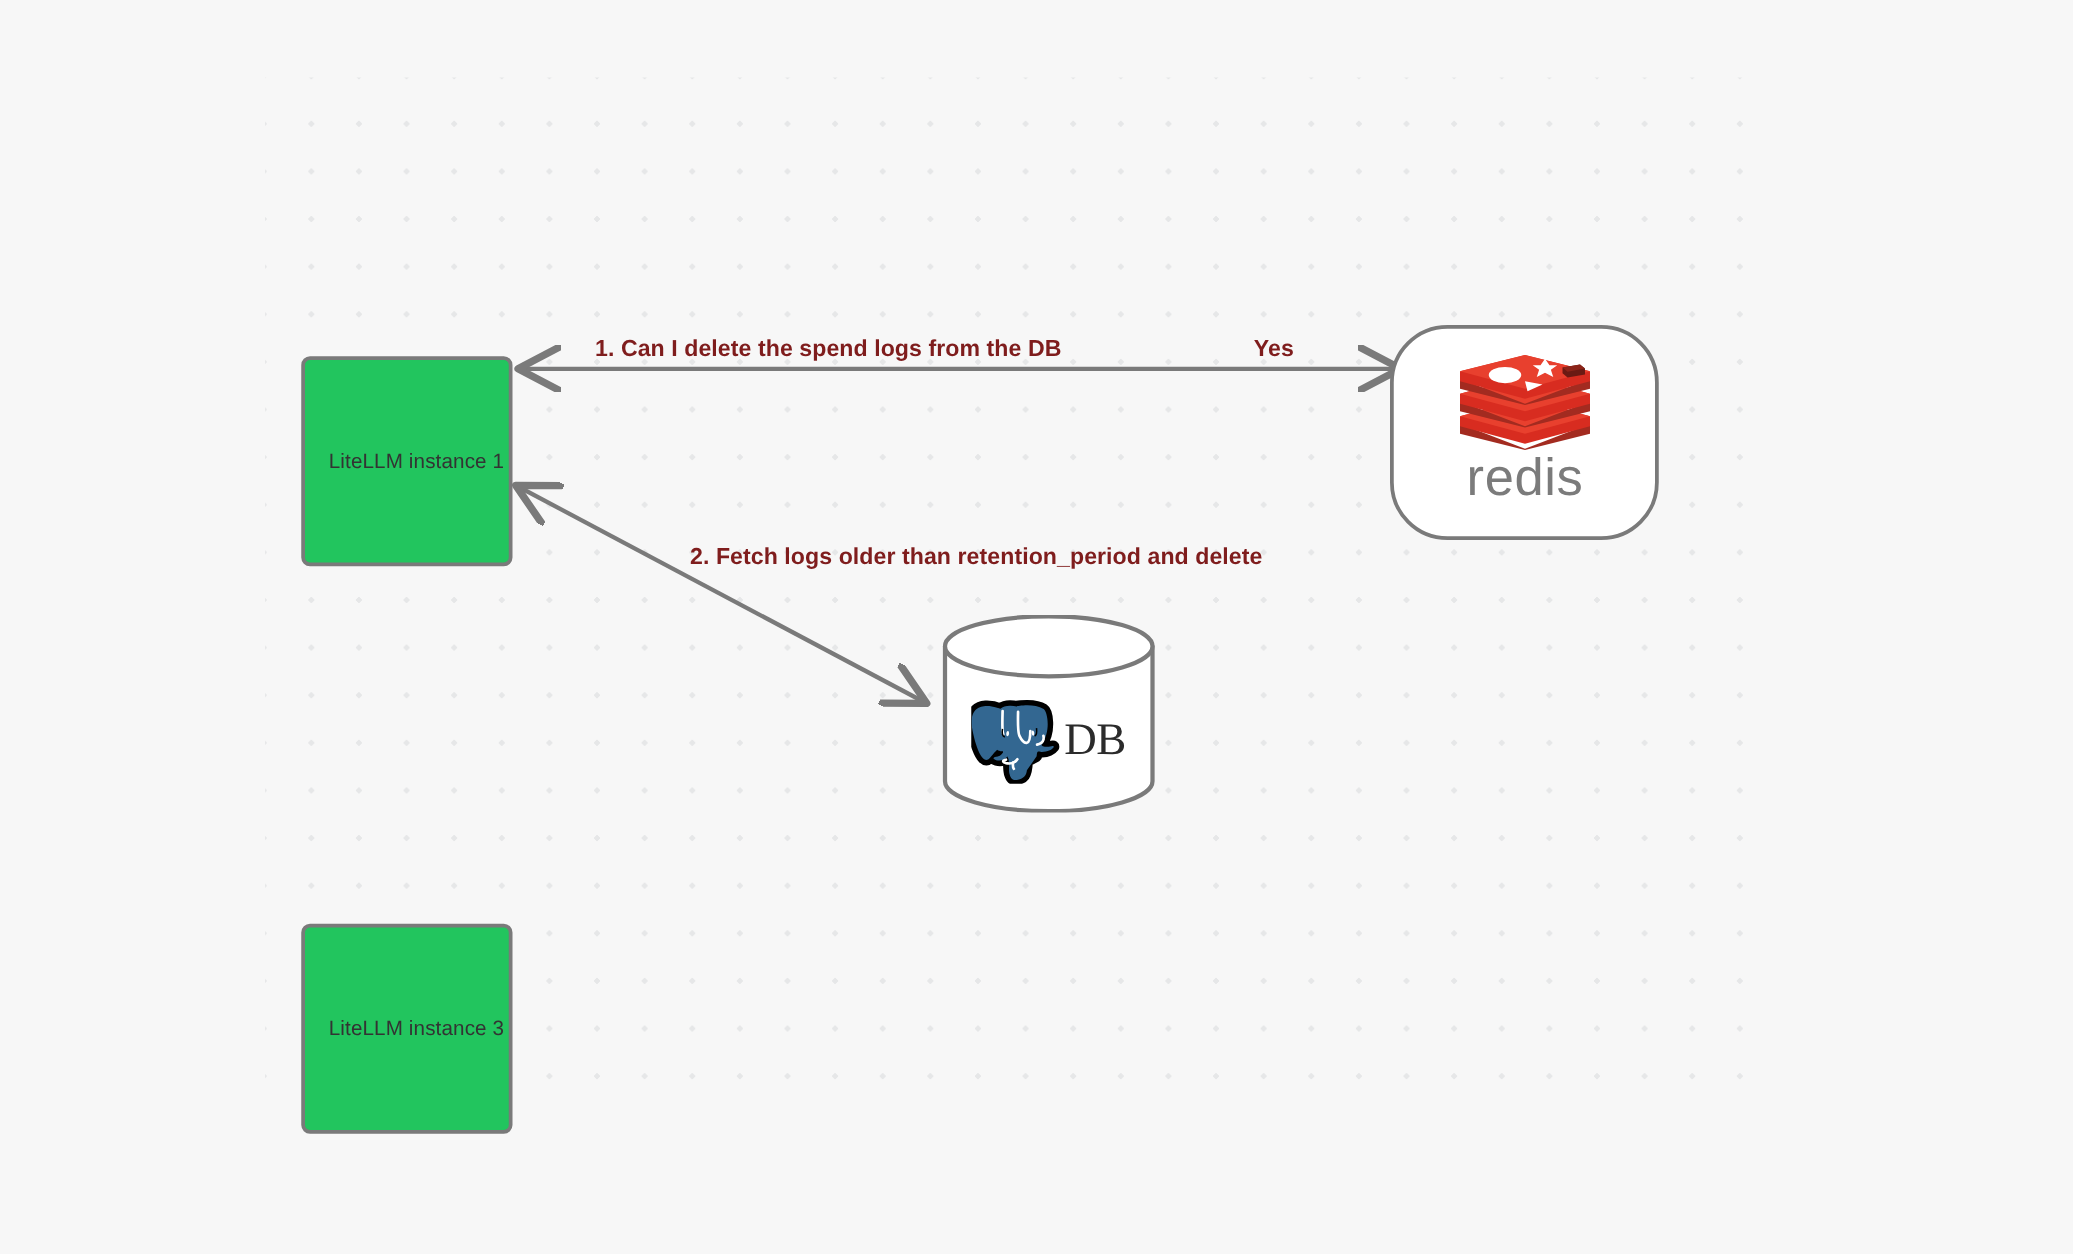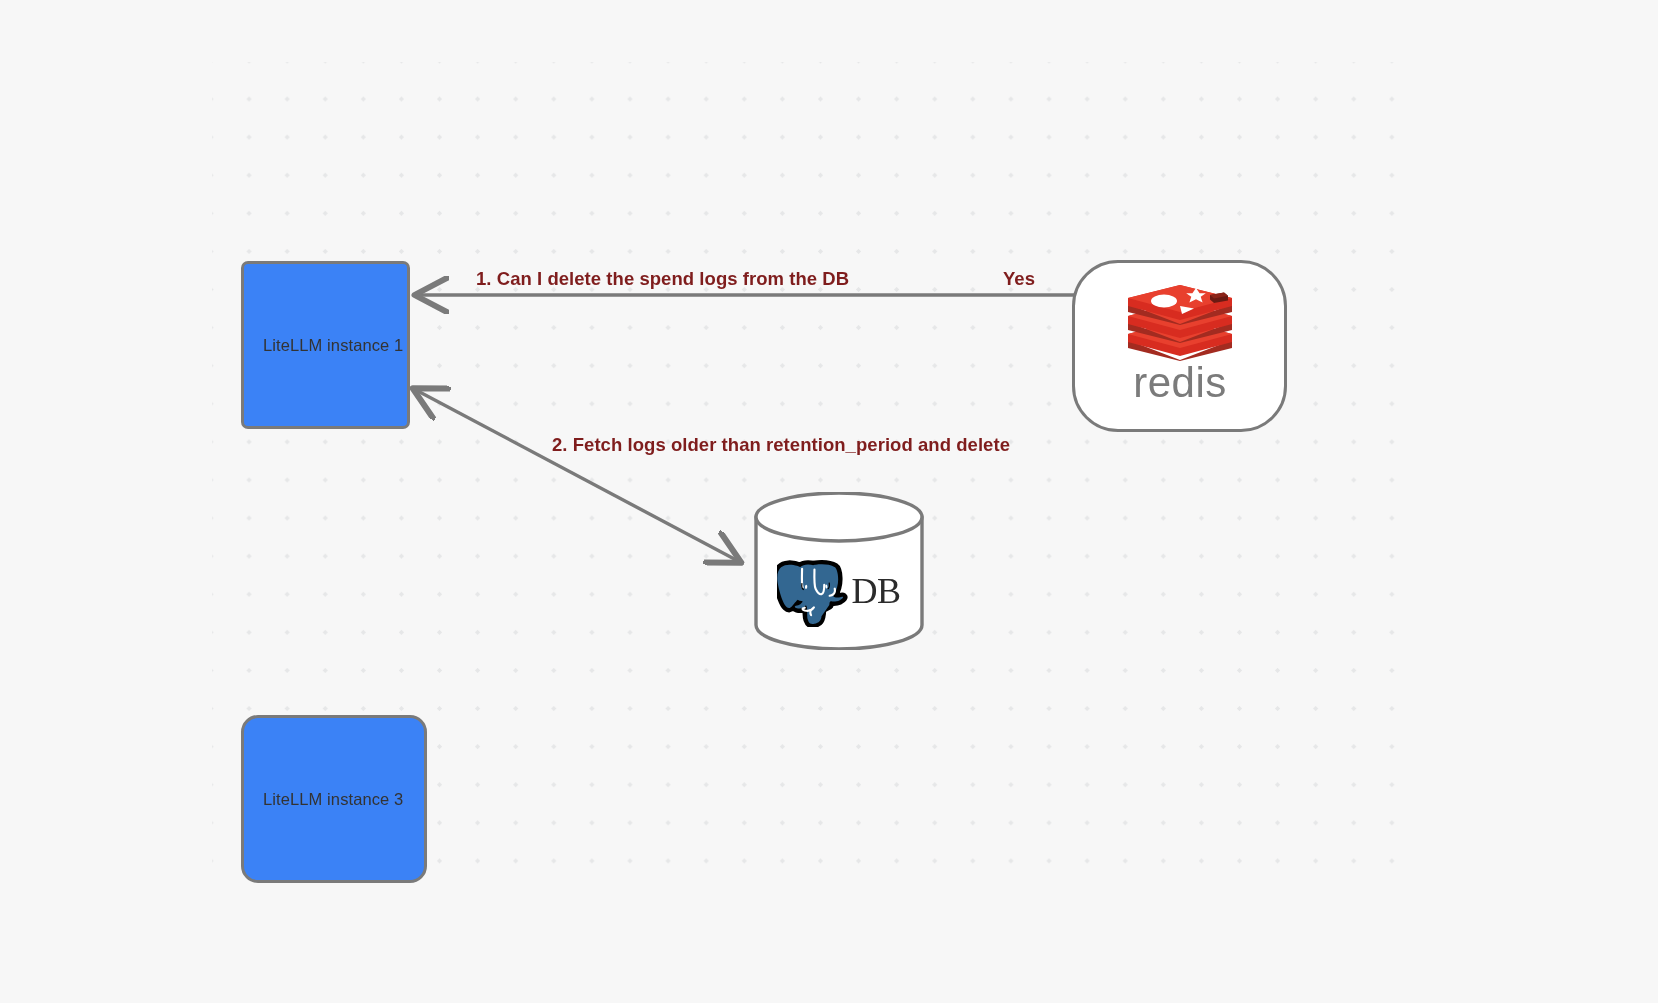--- a/index.html
+++ b/index.html
@@ -41,44 +41,45 @@
     left: 0;
     top: 0;
     width: 1658px;
     height: 1003px;
     pointer-events: none;
   }
 
   
   .node-box {
     position: absolute;
-    background: #3b82f6;
+    background: #22c55e;
     border: 3.5px solid #7a7a7a;
     border-radius: 7px;
     box-sizing: border-box;
     display: flex;
     align-items: center;
     justify-content: flex-start;
+    margin-top: 24px;
   }
   .node-box-label {
     font-size: 16.5px;
     color: #333333;
     padding-left: 19px;
     letter-spacing: 0.1px;
     white-space: nowrap;
   }
 
   #node-litellm-1 { left: 241px; top: 261px; width: 169px; height: 168px; }
   #node-litellm-2 { left: 241px; top: 488px; width: 169px; height: 168px; }
-  #node-litellm-3 { left: 241px; top: 715px; width: 186px; height: 168px; border-radius: 17px; }
+  #node-litellm-3 { left: 241px; top: 715px; width: 169px; height: 168px; }
 
   
   #node-redis {
     position: absolute;
-    left: 1072px;
+    left: 1112px;
     top: 260px;
     width: 215px;
     height: 172px;
     background: #ffffff;
     border: 3.5px solid #7a7a7a;
     border-radius: 46px;
     box-sizing: border-box;
     display: flex;
     flex-direction: column;
     align-items: center;

